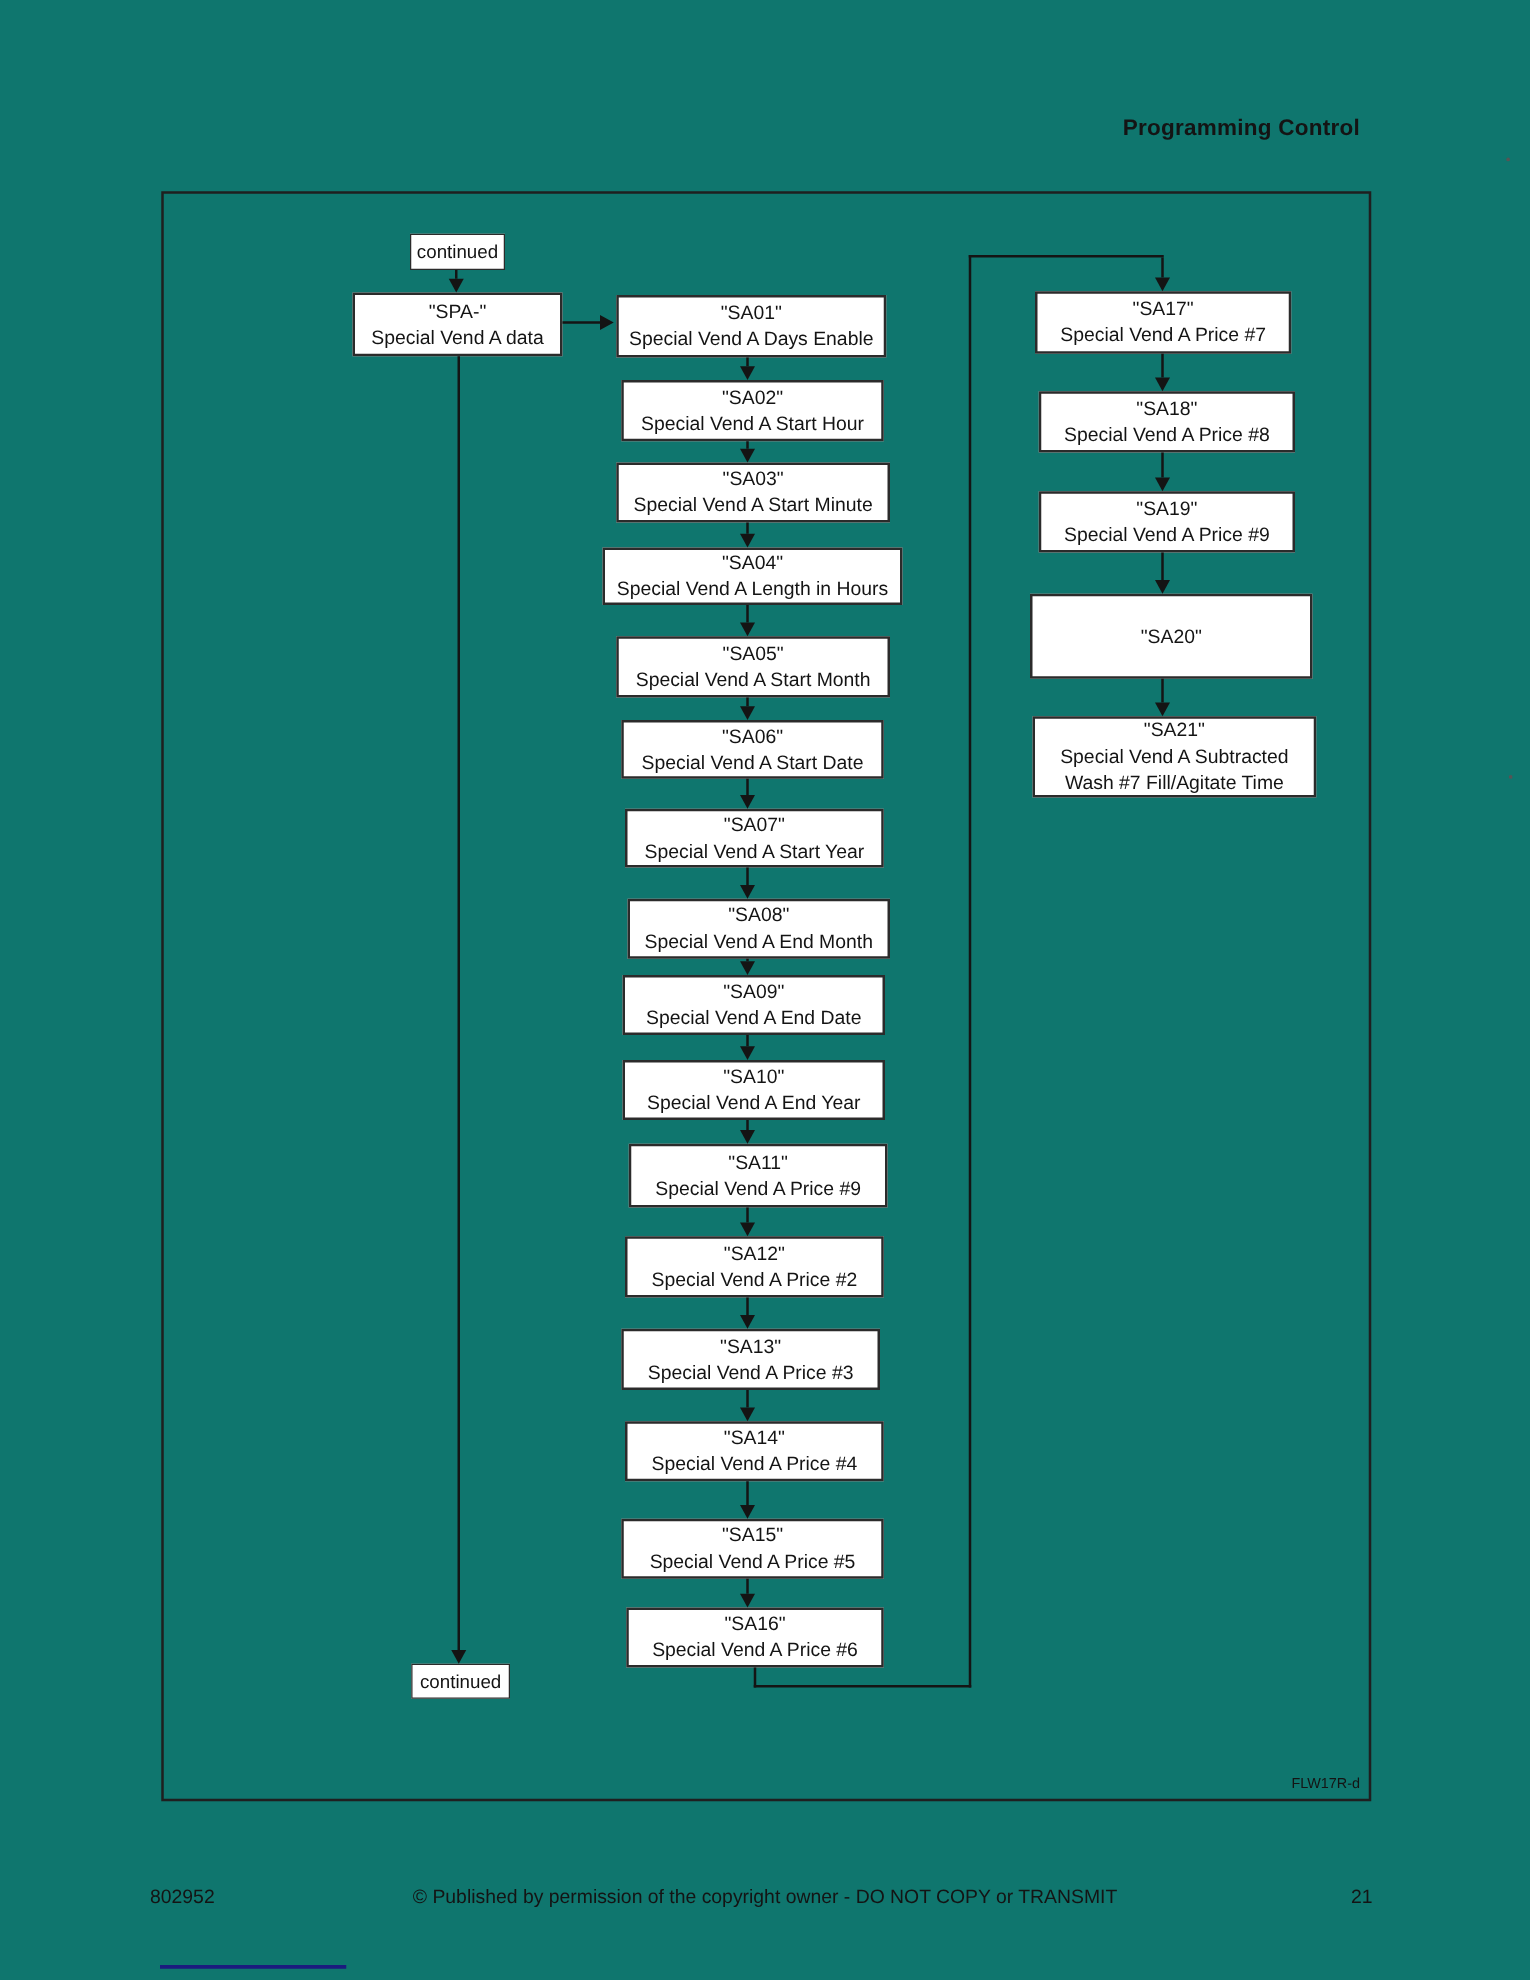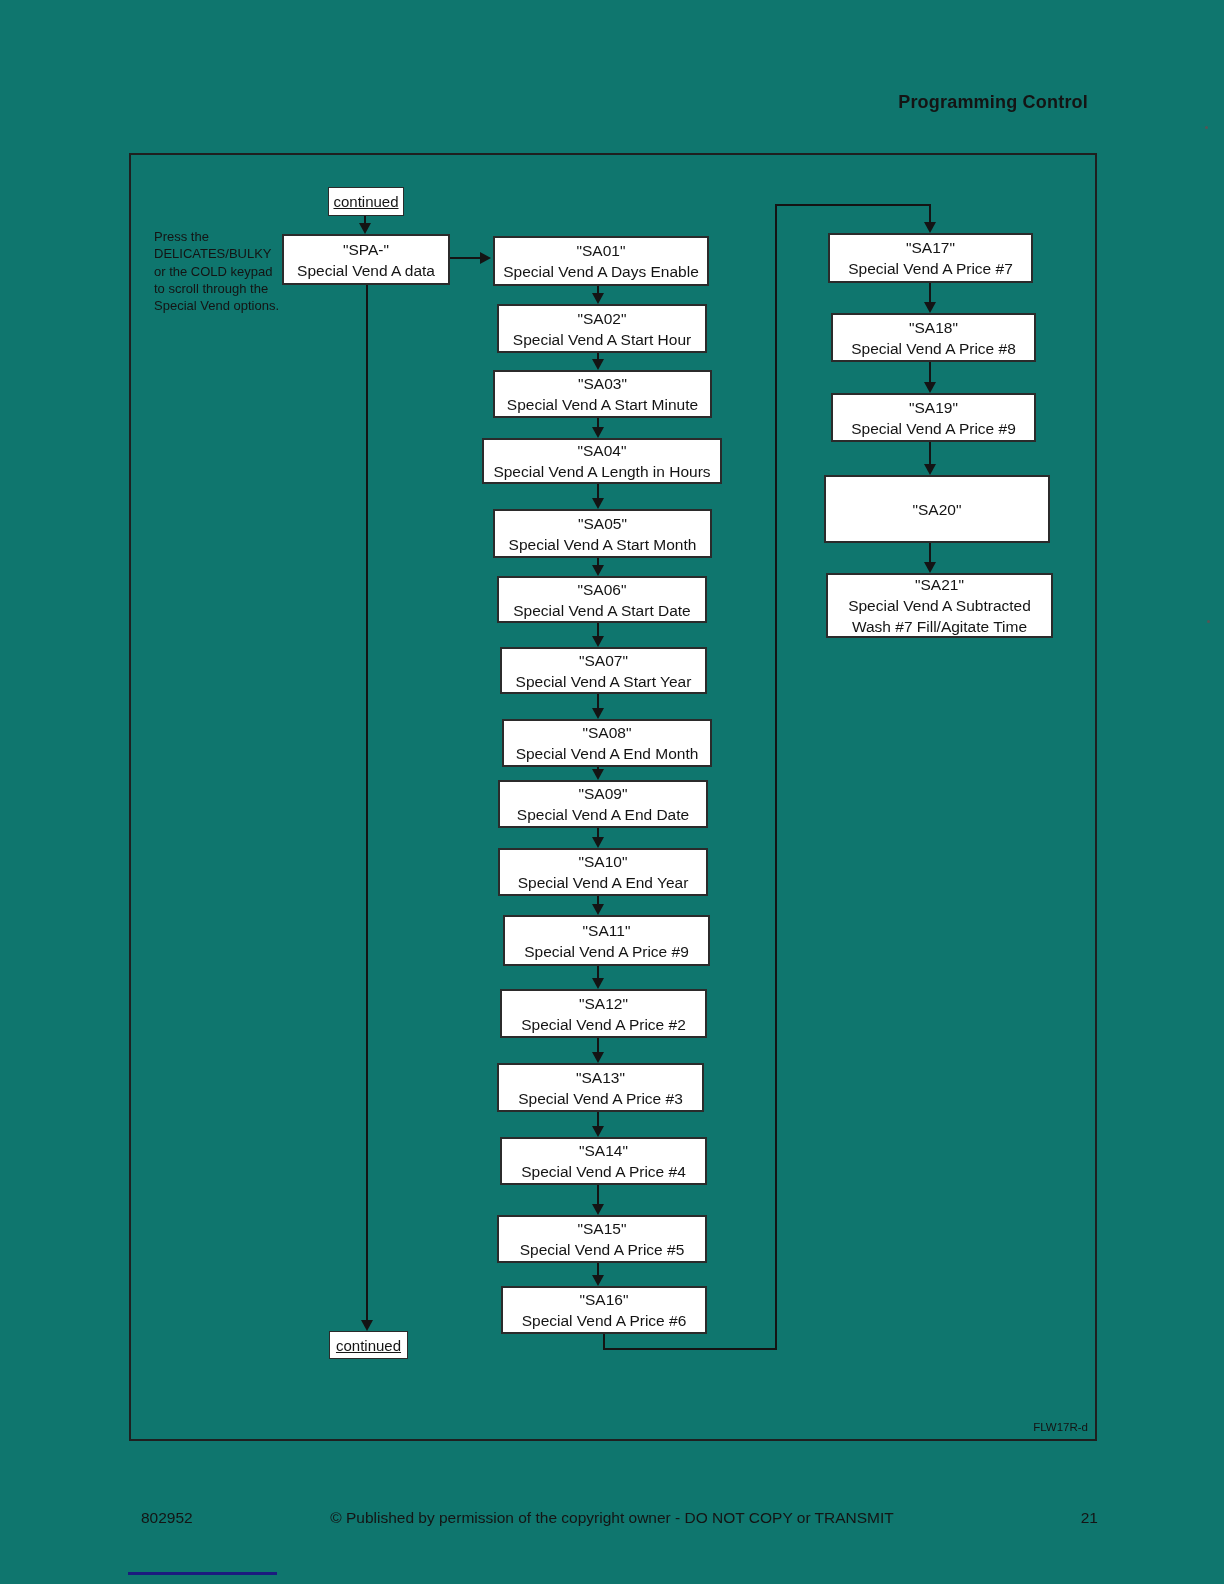--- a/index.html
+++ b/index.html
@@ -26,42 +26,42 @@
     display:flex;flex-direction:column;align-items:center;justify-content:center;
     text-align:center;
     font-size:15.5px;line-height:21px;
     box-sizing:border-box;
   }
   .fbox .lbl{white-space:pre-line;}
   .cbox{
     position:absolute;
     border:1.5px solid #2b2b2b;background:#fff;
     display:flex;align-items:center;justify-content:center;
-    font-size:15px;box-sizing:border-box;text-decoration:underline;
+    font-size:15px;box-sizing:border-box;
   }
   .note{
     position:absolute;
     font-size:13px;line-height:17.3px;
     white-space:pre-line;
   }
   .conn{position:absolute;background:#141414;}
   .v{width:2px;}
   .h{height:2px;}
   .ah-d{position:absolute;width:0;height:0;
     border-left:6px solid transparent;border-right:6px solid transparent;
     border-top:11px solid #141414;}
   .ah-r{position:absolute;width:0;height:0;
     border-top:6px solid transparent;border-bottom:6px solid transparent;
     border-left:11px solid #141414;}
   .fig-code{
     position:absolute;top:1421px;right:136px;
     font-size:11.5px;font-weight:normal;
   }
   .footer-item{position:absolute;top:1509px;font-size:15.5px;}
-  .footer-left{left:120px;margin-left:21px;}
+  .footer-left{left:120px;}
   .footer-center{left:0;width:1224px;text-align:center;}
   .footer-right{right:126px;}
   .navy-rule{position:absolute;left:128px;top:1572px;width:149px;height:3px;background:#1b1b7e;}
   .speck{position:absolute;width:3px;height:3px;background:#555;border-radius:50%;}
 </style>
 </head>
 <body>
 
 <div class="page">
 
@@ -71,25 +71,20 @@
 
   <div class="cbox" style="left:328px;top:187px;width:76px;height:29px">
     <span>continued</span>
   </div>
 
   <div class="fbox" style="left:282px;top:234px;width:168px;height:51px">
     <span class="code">"SPA-"</span>
     <span class="lbl">Special Vend A data</span>
   </div>
 
-  <div class="note" style="left:154px;top:228px;width:132px">Press the
-DELICATES/BULKY
-or the COLD keypad
-to scroll through the
-Special Vend options.</div>
 
   <div class="fbox" style="left:493px;top:236px;width:216px;height:50px">
     <span class="code">"SA01"</span>
     <span class="lbl">Special Vend A Days Enable</span>
   </div>
   <div class="fbox" style="left:497px;top:304px;width:210px;height:49px">
     <span class="code">"SA02"</span>
     <span class="lbl">Special Vend A Start Hour</span>
   </div>
   <div class="fbox" style="left:493px;top:370px;width:219px;height:48px">

